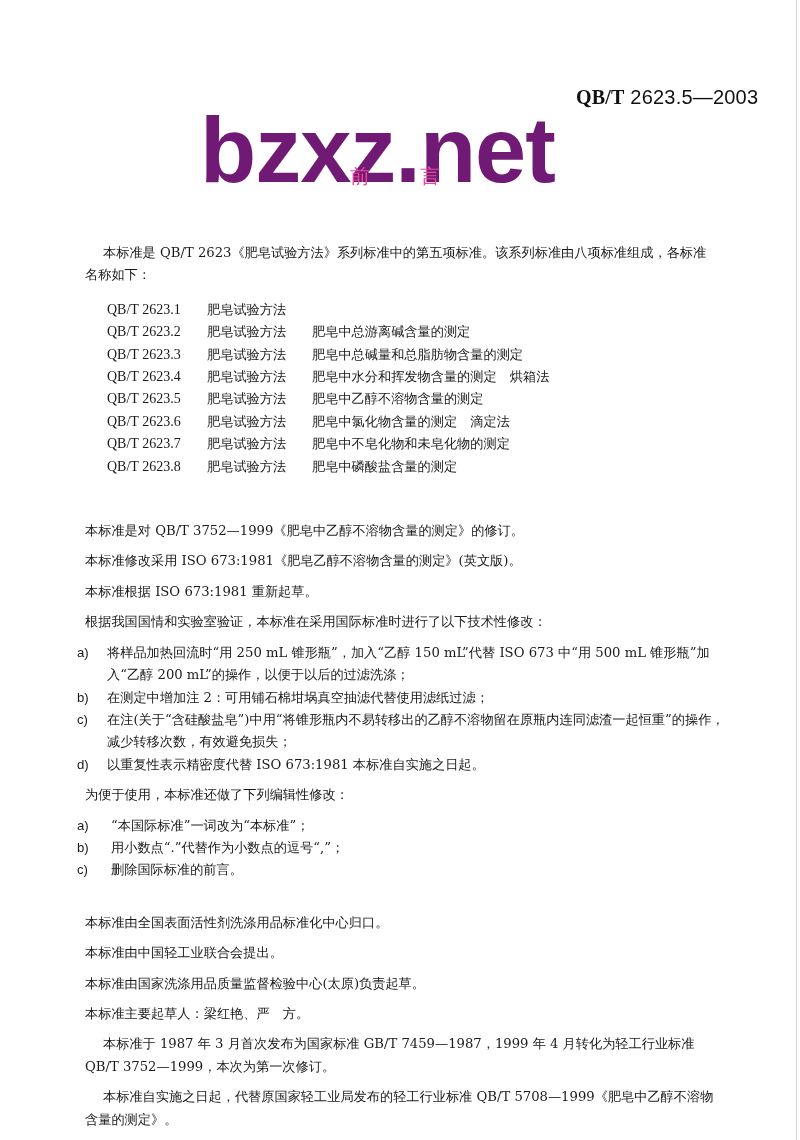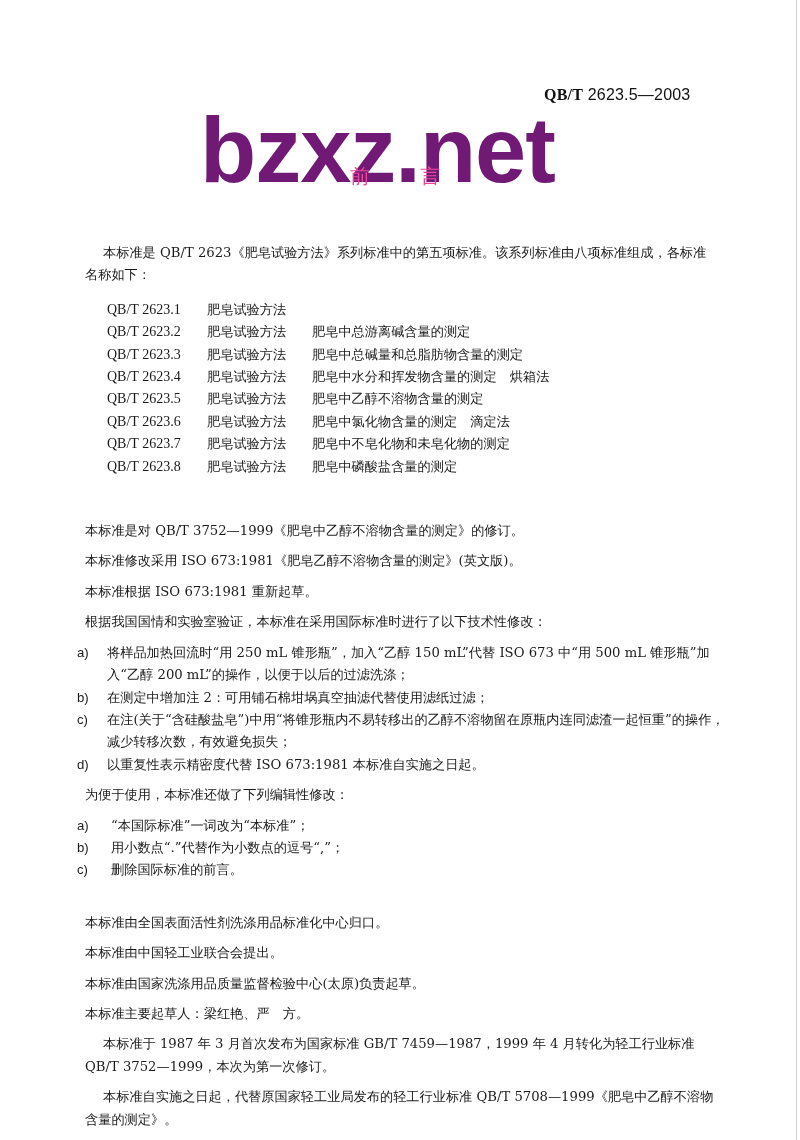--- a/index.html
+++ b/index.html
@@ -19,23 +19,23 @@
       position: absolute;
       top: 0;
       right: 3px;
       width: 1px;
       height: 1140px;
       background: #d4d4d4;
     }
     .std-number {
       position: absolute;
       top: 86px;
-      left: 544px;
+      left: 576px;
       font-family: "Liberation Sans", "DejaVu Sans", sans-serif;
-      font-size: 16px;
+      font-size: 20px;
       letter-spacing: 0.2px;
       color: #111;
     }
     .std-number .prefix {
       font-family: "Liberation Serif", serif;
       font-weight: bold;
     }
     .watermark {
       position: absolute;
       top: 100px;

